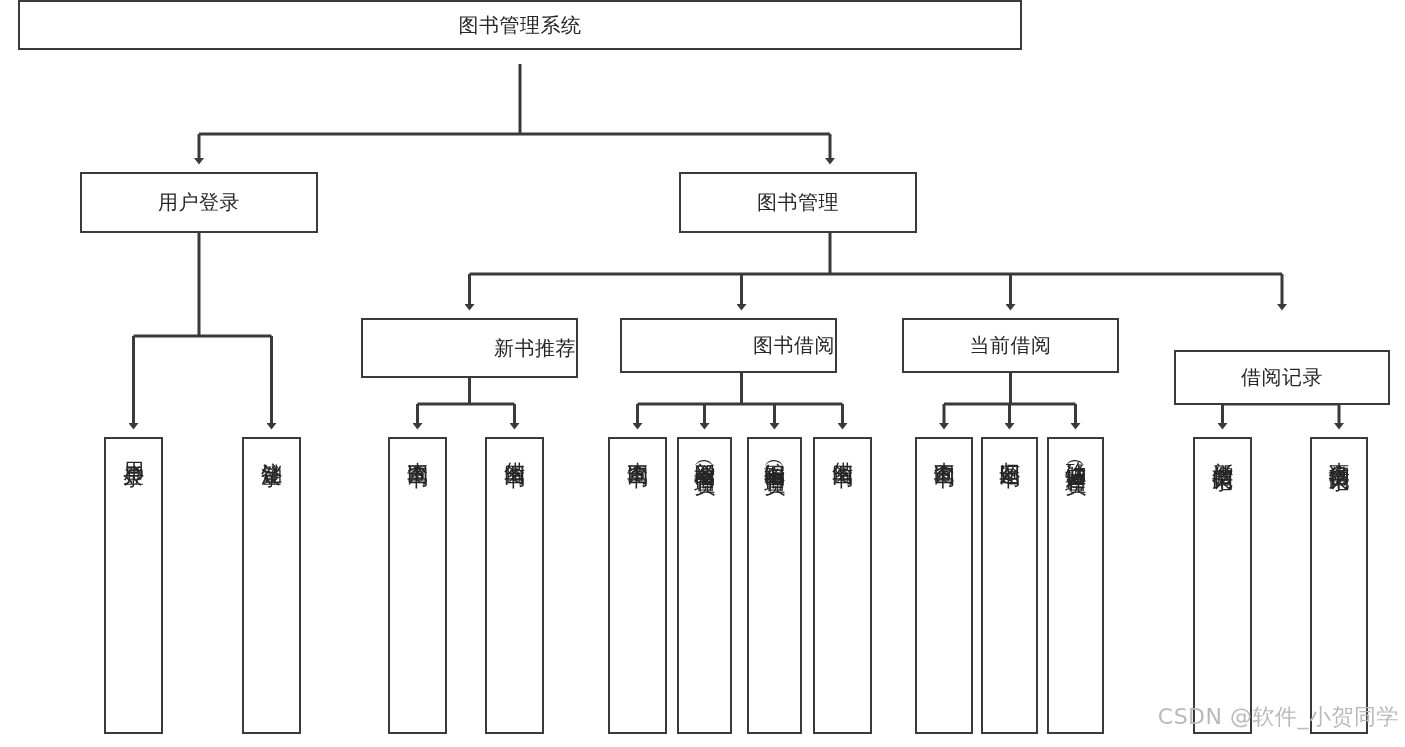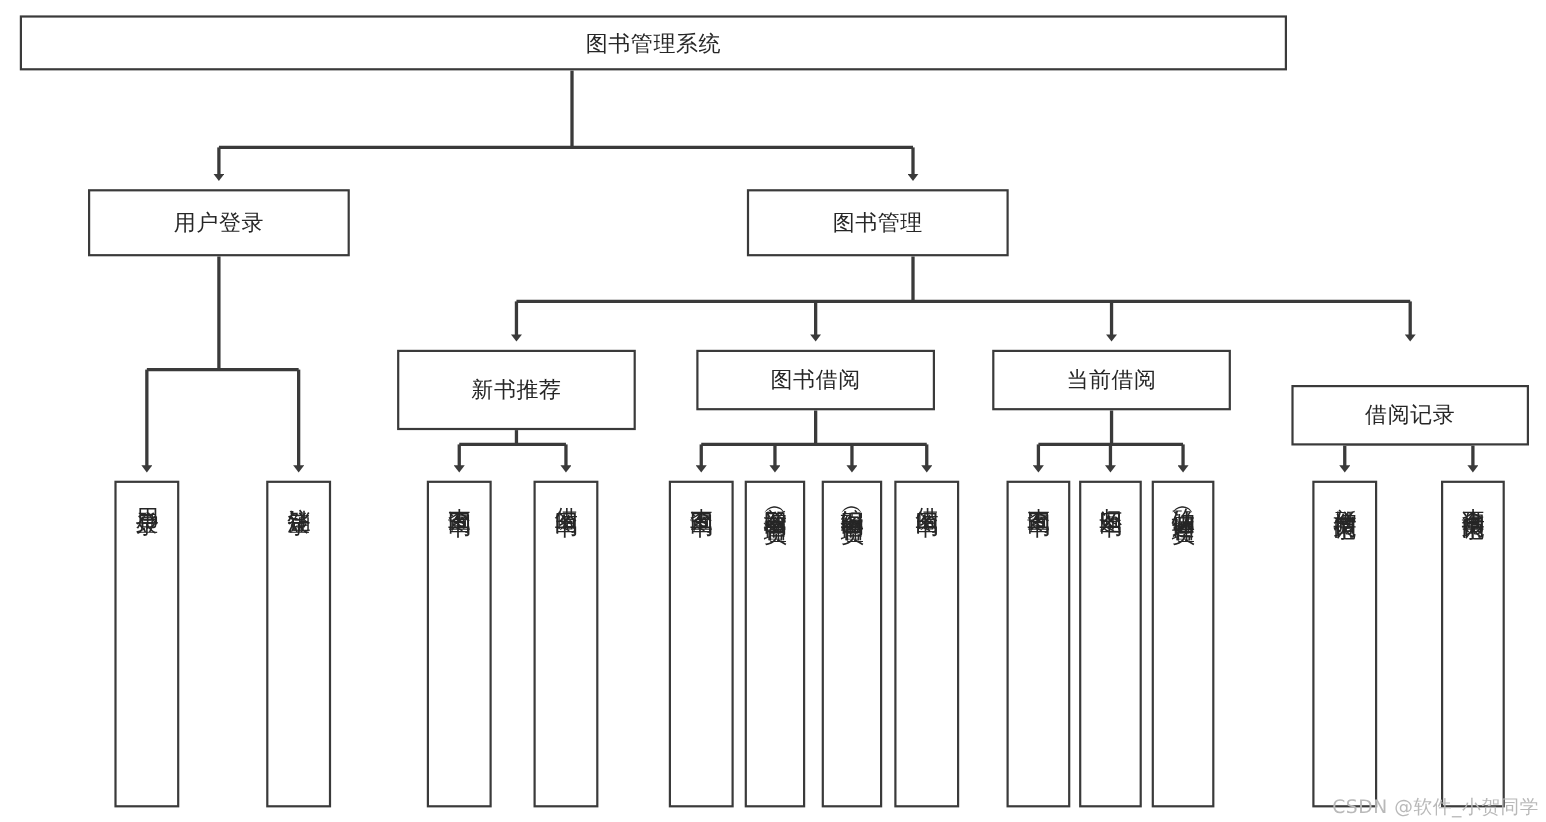--- a/index.html
+++ b/index.html
@@ -51,22 +51,22 @@
     letter-spacing: 2px;
     white-space: nowrap;
     text-align: left;
   }
   .node-label {
     pointer-events: none;
   }
   #watermark {
     position: absolute;
     right: 6px;
-    bottom: 2px;
-    font-size: 17px;
+    bottom: 15px;
+    font-size: 22px;
     color: #b9b9b9;
     letter-spacing: 0.5px;
     white-space: nowrap;
   }
 </style>
 </head>
 <body>
 
 <div id="diagram-root">
 
@@ -107,33 +107,33 @@
         <path d="M1009.5,404 L1009.5,426" marker-end="url(#arrowhead)"></path>
         <path d="M1075.5,404 L1075.5,426" marker-end="url(#arrowhead)"></path>
         <path d="M1282,373 L1282,404"></path>
         <path d="M1222.5,404 L1339,404"></path>
         <path d="M1222.5,404 L1222.5,426" marker-end="url(#arrowhead)"></path>
         <path d="M1339,404 L1339,426" marker-end="url(#arrowhead)"></path>
       </g>
   </svg>
 
   <div id="nodes-layer">
-      <div class="node horizontal" style="left: 18px; top: 14px; width: 1152px; height: 50px; justify-content: center;">
+      <div class="node horizontal" style="left: 18px; top: 0; width: 1004px; height: 50px; justify-content: center;">
         <span class="node-label">图书管理系统</span>
       </div>
       <div class="node horizontal" style="left: 80px; top: 172px; width: 238px; height: 61px;">
         <span class="node-label">用户登录</span>
       </div>
       <div class="node horizontal" style="left: 679px; top: 172px; width: 238px; height: 61px;">
         <span class="node-label">图书管理</span>
       </div>
-      <div class="node horizontal" style="left: 361px; top: 318px; width: 217px; height: 73px;">
+      <div class="node horizontal" style="left: 361px; top: 318px; width: 217px; height: 60px; justify-content: flex-end;">
         <span class="node-label">新书推荐</span>
       </div>
-      <div class="node horizontal" style="left: 633px; top: 318px; width: 217px; height: 55px;">
+      <div class="node horizontal" style="left: 620px; top: 318px; width: 217px; height: 55px; justify-content: flex-end;">
         <span class="node-label">图书借阅</span>
       </div>
       <div class="node horizontal" style="left: 902px; top: 318px; width: 217px; height: 55px;">
         <span class="node-label">当前借阅</span>
       </div>
       <div class="node horizontal" style="left: 1174px; top: 318px; width: 216px; height: 55px; margin-top: 32px;">
         <span class="node-label">借阅记录</span>
       </div>
       <div class="node vertical" style="left: 104px; top: 437px; width: 59px; height: 297px;">
         <span class="vtext node-label">用户登录</span>

